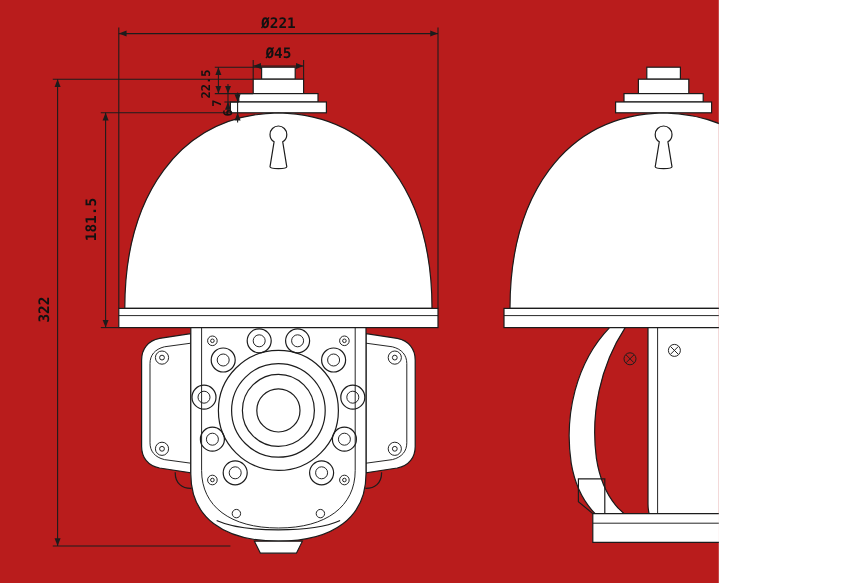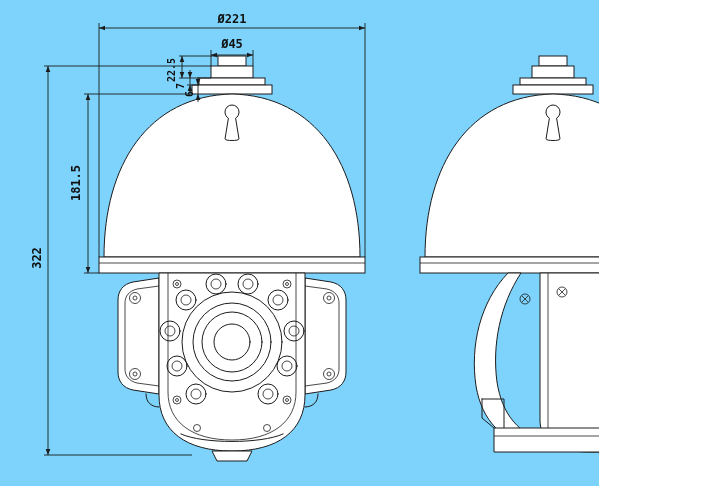--- a/index.html
+++ b/index.html
@@ -1,16 +1,16 @@
 <!DOCTYPE html>
 <html><head>
 <meta charset="utf-8">
 <style>
   html,body{margin:0;padding:0;background:#ffffff;}
-  .stage{position:relative;width:599px;height:486px;background:#7dd3fc;overflow:hidden;
+  .stage{position:relative;width:599px;height:486px;background:#b91c1c;overflow:hidden;
          font-family:"DejaVu Sans Mono", monospace;}
   svg{display:block;}
   .ln{stroke:#1c1c1c;stroke-width:1;fill:none;stroke-linecap:square;}
   .thin{stroke:#1c1c1c;stroke-width:0.8;fill:none;}
   .shape{stroke:#1c1c1c;stroke-width:1;fill:#ffffff;}
   .dimln{stroke:#1c1c1c;stroke-width:0.9;fill:none;}
   .dim-text{font-family:"DejaVu Sans Mono", monospace;font-size:12px;font-weight:bold;fill:#111111;}
   .dim-text.small{font-size:10px;}
 </style>
 </head>

